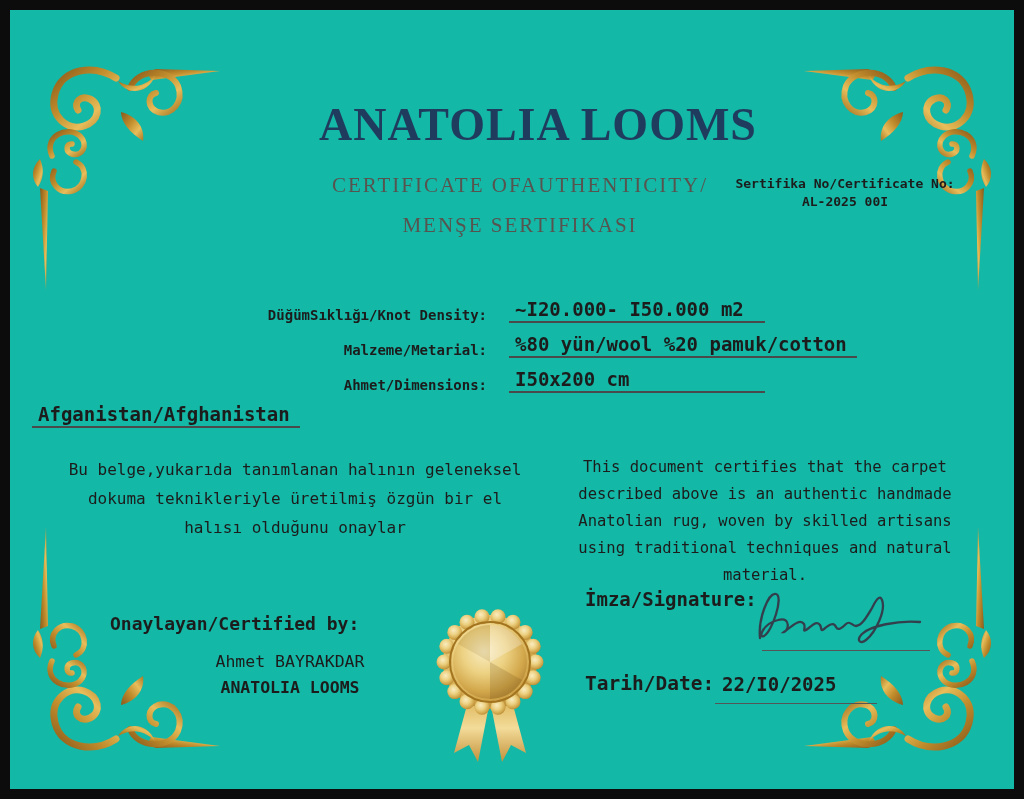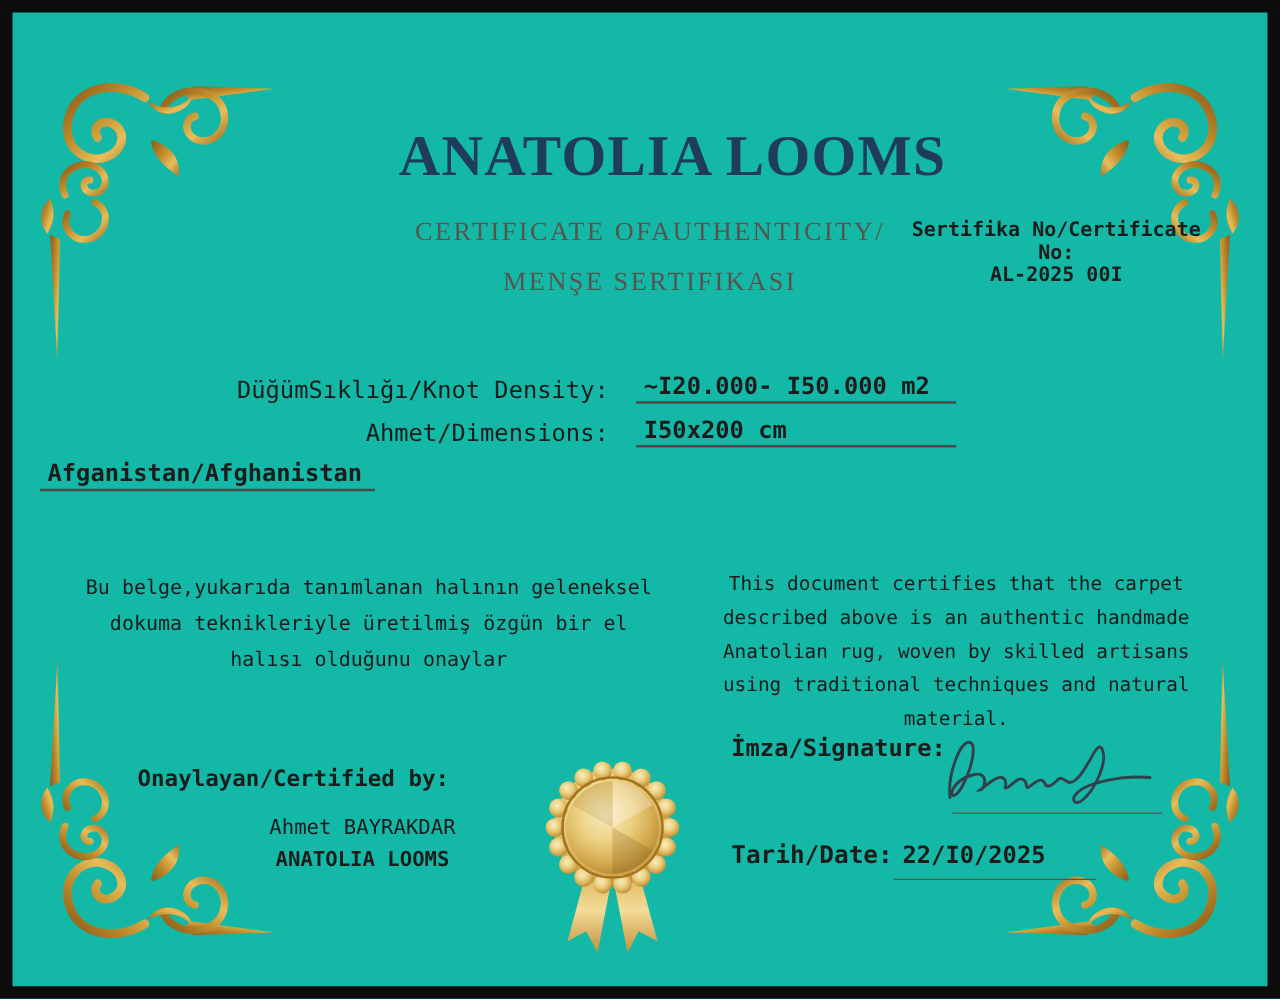--- a/index.html
+++ b/index.html
@@ -23,27 +23,27 @@
   }
   .subtitle{
     left:210px;width:600px;text-align:center;
     font-family:"Liberation Serif","DejaVu Serif",serif;
     font-size:21px;letter-spacing:2px;color:#575450;font-weight:500;
   }
   .sub1{top:163px;}
   .sub2{top:203px;}
   .certno{
     top:165px;left:718px;width:234px;text-align:center;
-    font-size:16px;font-weight:700;line-height:18px;
+    font-size:13px;font-weight:700;line-height:18px;
   }
   
   .fields{top:288px;left:0;width:1004px;}
   .field-row{display:flex;align-items:flex-end;margin-bottom:10px;}
   .field-label{
-    width:477px;text-align:right;font-size:19px;font-weight:400;
+    width:477px;text-align:right;font-size:14px;font-weight:700;
     white-space:nowrap;flex:0 0 auto;
   }
   .field-value{
     margin-left:22px;padding:0 10px 1px 6px;min-width:240px;
     font-size:19px;font-weight:700;white-space:nowrap;
     border-bottom:2px solid #4a4a4a;
   }
   
   .para{text-align:center;}
   .para-tr{top:445px;left:50px;width:470px;font-size:16px;line-height:29px;font-weight:500;}
@@ -124,20 +124,24 @@
     <div>Sertifika No/Certificate No:</div>
     <div>AL-2025 00I</div>
   </div>
 
   <div class="abs fields">
     <div class="field-row">
       <span class="field-label">DüğümSıklığı/Knot Density:</span>
       <span class="field-value">~I20.000- I50.000 m2</span>
     </div>
     <div class="field-row">
+      <span class="field-label">Malzeme/Metarial:</span>
+      <span class="field-value">%80 yün/wool %20 pamuk/cotton</span>
+    </div>
+    <div class="field-row">
       <span class="field-label">Ahmet/Dimensions:</span>
       <span class="field-value">I50x200 cm</span>
     </div>
     <div class="field-row">
       <span class="field-value">Afganistan/Afghanistan</span>
     </div>
   </div>
 
   <div class="abs para para-en">
     <div>This document certifies that the carpet</div>

